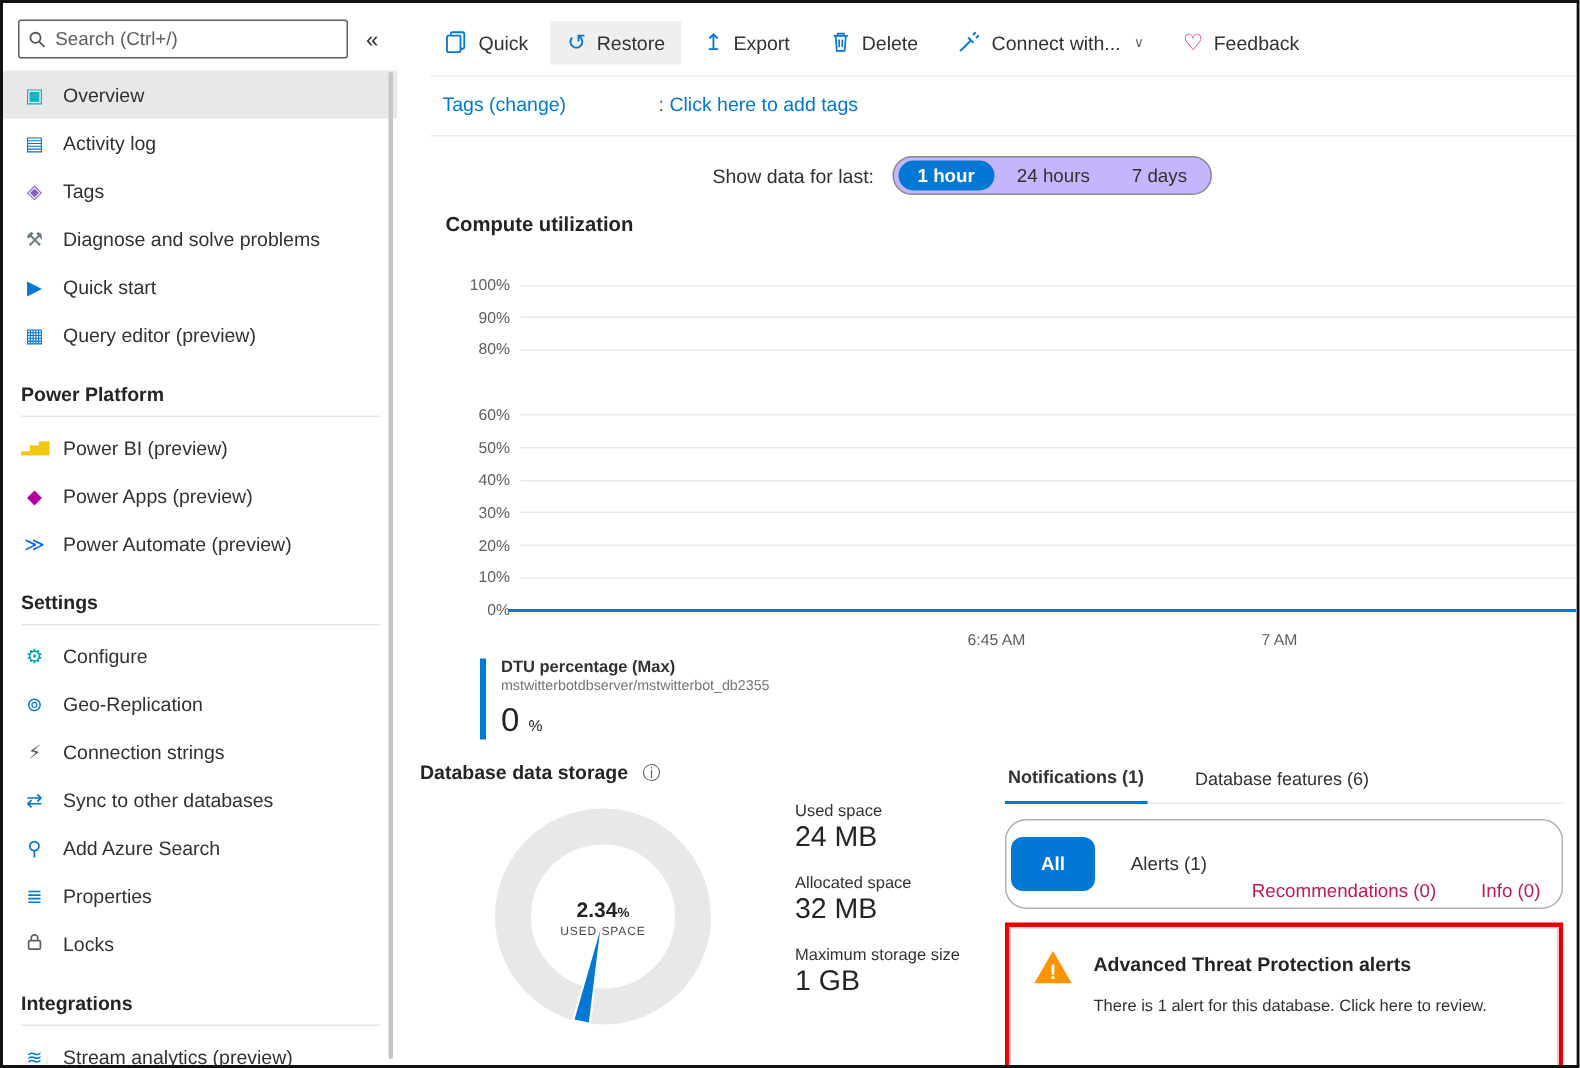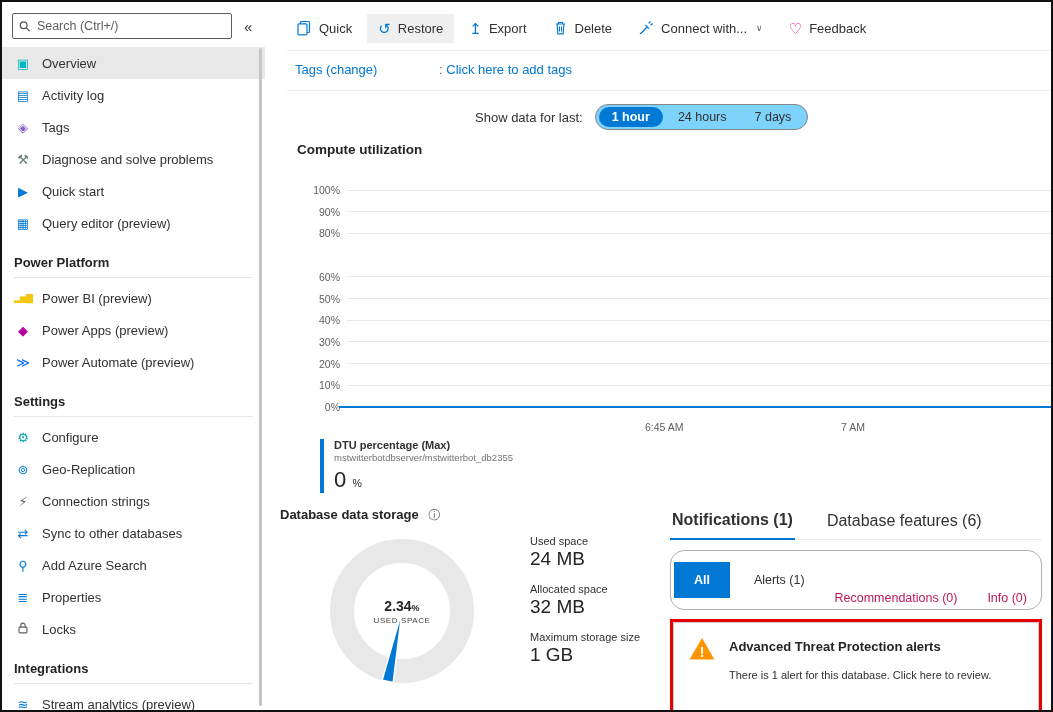--- a/index.html
+++ b/index.html
@@ -41,21 +41,21 @@
   .rule1 { top:48px; } .rule2 { top:88px; }
 
   .tags-row { position:absolute; left:30px; top:60px; font-size:13px; }
   .blue { color:#0078d4; }
   .tags-row .add { margin-left:58px; color:#605e5c; }
   .link { color:#0078d4; cursor:pointer; }
 
   .timefilter { position:absolute; left:210px; top:102px; display:flex; align-items:center; gap:12px; }
   .tf-label { font-size:13px; color:#323130; }
   .pillbox { display:inline-flex; align-items:center; border:1px solid #8a8886; border-radius:14px;
-             padding:2px 3px; gap:2px; background:#7dd3fc; }
+             padding:2px 3px; gap:2px; background:#c4b5fd; }
   .pill { font-size:12.5px; padding:3px 13px; color:#323130; border-radius:12px; cursor:pointer;
           background:none; border:none; font-family:inherit; }
   .pill.sel { background:#0078d4; color:#fff; font-weight:600; }
 
   .chart-title { position:absolute; left:32px; top:140px; font-size:13.5px; font-weight:700; color:#252423; }
   .chart { position:absolute; left:28px; top:182px; right:0; height:252px; }
   .grid-row { position:absolute; left:12px; right:0; height:12px; display:flex; align-items:center; }
   .ytick { width:42px; text-align:right; padding-right:7px; font-size:10.5px; color:#605e5c; }
   .gline { flex:1; height:1px; background:#e8e8e8; }
   .zero-line { position:absolute; left:46px; right:0; top:222px; height:2px; background:#0078d4; }
@@ -79,28 +79,28 @@
   .donut-val .u { font-size:9px; font-weight:700; }
   .donut-cap { font-size:8px; letter-spacing:.6px; color:#484644; margin-top:2px; }
   .stats { position:absolute; left:250px; top:28px; }
   .stat { margin-bottom:13px; }
   .stat-label { font-size:11px; color:#323130; }
   .stat-value { font-size:19px; color:#252423; margin-top:1px; }
 
   
   .notif { position:absolute; left:405px; top:503px; width:372px; }
   .tabs { display:flex; gap:30px; border-bottom:1px solid #edebe9; }
-  .tab { padding:6px 2px 9px 2px; font-size:16px; color:#323130; cursor:pointer; background:none;
+  .tab { padding:6px 2px 9px 2px; font-size:12px; color:#323130; cursor:pointer; background:none;
          border:none; font-family:inherit; }
   .tab.sel { font-weight:700; border-bottom:2px solid #0078d4; margin-bottom:-1px; }
   .filterbar { margin-top:10px; display:flex; align-items:center; justify-content:space-between;
                border:1px solid #b3b0ad; border-radius:14px; padding:2px 8px 2px 3px; width:100%; }
   .fpill { font-size:12.5px; color:#323130; padding:2px 6px; background:none; border:none;
            font-family:inherit; cursor:pointer; }
-  .fpill.sel { background:#0078d4; color:#fff; border-radius:0; padding:11px 20px; font-weight:600;text-align:center; }
+  .fpill.sel { background:#0078d4; color:#fff; border-radius:8px; padding:11px 20px; font-weight:600;text-align:center; }
   .fpill.dis { color:#be185d;margin-top:36px; }
   .annotation { margin-top:9px; border:3px solid #e60000; height:122px; }
   .alert-card { height:100%; border:1px solid #d2d0ce; background:#fff; padding:13px 14px;
                 display:flex; gap:13px; align-items:flex-start; cursor:pointer; }
   .alert-title { font-size:13px; font-weight:700; color:#252423; margin-top:3px; }
   .alert-body { font-size:11px; color:#323130; line-height:1.55; margin-top:13px; max-width:292px; }
 </style>
 </head>
 <body>
 

